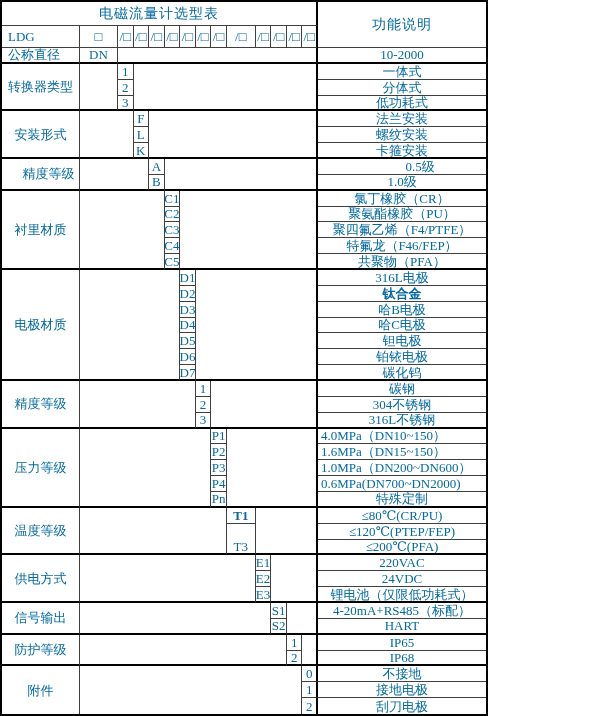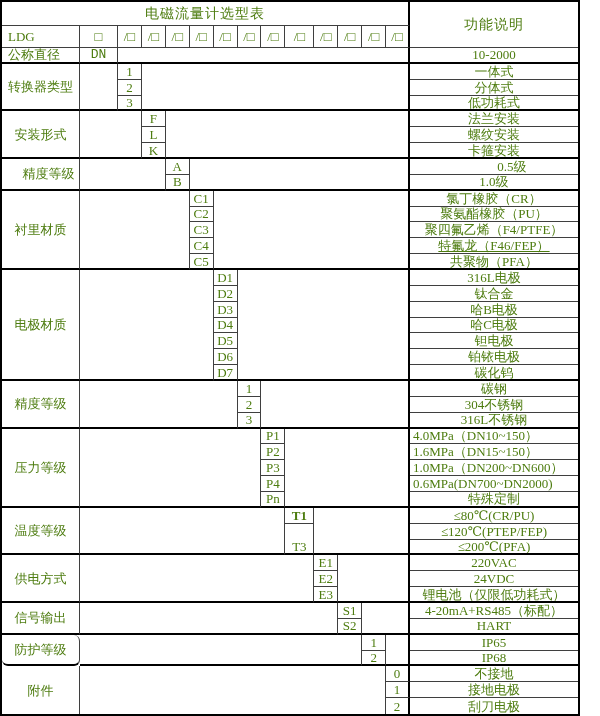--- a/index.html
+++ b/index.html
@@ -1,22 +1,22 @@
 <!DOCTYPE html>
 <html><head>
 <meta charset="utf-8">
 <style>
   html,body{margin:0;padding:0;background:#fff;}
   #table{
-    width:580px;height:716px;box-sizing:border-box;
+    width:488px;height:716px;box-sizing:border-box;
     display:grid;
     grid-template-columns:78px 38px repeat(12,1fr) 168px;
     grid-template-rows:24px 22px repeat(42,1fr);
     border:2px solid #000;
-    background:#fff;color:#4d7c0f;
+    background:#fff;color:#0369a1;
     font-family:"Liberation Serif","DejaVu Serif",serif;
   }
   .c{
     box-sizing:border-box;
     border-right:1px solid #3f3f3f;
     border-bottom:1px solid #3f3f3f;
     display:flex;align-items:center;justify-content:center;
     font-size:13px;line-height:1;white-space:nowrap;overflow:hidden;
   }
   .ge{border-bottom-width:2px;border-bottom-color:#000;}
@@ -42,21 +42,21 @@
     <div class="c" style="grid-area: 2 / 6 / 3 / 7;">/□</div>
     <div class="c" style="grid-area: 2 / 7 / 3 / 8;">/□</div>
     <div class="c" style="grid-area: 2 / 8 / 3 / 9;">/□</div>
     <div class="c" style="grid-area: 2 / 9 / 3 / 10;">/□</div>
     <div class="c" style="grid-area: 2 / 10 / 3 / 11;">/□</div>
     <div class="c" style="grid-area: 2 / 11 / 3 / 12;">/□</div>
     <div class="c" style="grid-area: 2 / 12 / 3 / 13;">/□</div>
     <div class="c" style="grid-area: 2 / 13 / 3 / 14;">/□</div>
     <div class="c re" style="grid-area: 2 / 14 / 3 / 15;">/□</div>
     <div class="c ge leftpad" style="grid-area: 3 / 1 / 4 / 2;">公称直径</div>
-    <div class="c ge " style="grid-area: 3 / 2 / 4 / 3; font-family: Liberation Mono, monospace;">DN</div>
+    <div class="c ge " style="grid-area: 3 / 2 / 4 / 3;">DN</div>
     <div class="c desc ge " style="grid-area: 3 / 15 / 4 / 16;">10-2000</div>
     <div class="c ge re" style="grid-area: 3 / 3 / 4 / 15;"></div>
     <div class="c ge" style="grid-area: 4 / 1 / 7 / 2;">转换器类型</div>
     <div class="c ge" style="grid-area: 4 / 2 / 7 / 3;"></div>
     <div class="c" style="grid-area: 4 / 3 / 5 / 4;">1</div>
     <div class="c desc " style="grid-area: 4 / 15 / 5 / 16;">一体式</div>
     <div class="c" style="grid-area: 5 / 3 / 6 / 4;">2</div>
     <div class="c desc " style="grid-area: 5 / 15 / 6 / 16; text-align: center;">分体式</div>
     <div class="c ge " style="grid-area: 6 / 3 / 7 / 4;">3</div>
     <div class="c desc ge " style="grid-area: 6 / 15 / 7 / 16;">低功耗式</div>
@@ -79,30 +79,30 @@
     <div class="c ge re" style="grid-area: 10 / 6 / 12 / 15;"></div>
     <div class="c ge" style="grid-area: 12 / 1 / 17 / 2;">衬里材质</div>
     <div class="c ge" style="grid-area: 12 / 2 / 17 / 6;"></div>
     <div class="c" style="grid-area: 12 / 6 / 13 / 7;">C1</div>
     <div class="c desc " style="grid-area: 12 / 15 / 13 / 16;">氯丁橡胶（CR）</div>
     <div class="c" style="grid-area: 13 / 6 / 14 / 7;">C2</div>
     <div class="c desc " style="grid-area: 13 / 15 / 14 / 16;">聚氨酯橡胶（PU）</div>
     <div class="c" style="grid-area: 14 / 6 / 15 / 7;">C3</div>
     <div class="c desc " style="grid-area: 14 / 15 / 15 / 16;">聚四氟乙烯（F4/PTFE）</div>
     <div class="c" style="grid-area: 15 / 6 / 16 / 7;">C4</div>
-    <div class="c desc " style="grid-area: 15 / 15 / 16 / 16; text-decoration: underline;">特氟龙（F46/FEP）</div>
+    <div class="c desc " style="grid-area: 15 / 15 / 16 / 16;">特氟龙（F46/FEP）</div>
     <div class="c ge " style="grid-area: 16 / 6 / 17 / 7;">C5</div>
     <div class="c desc ge " style="grid-area: 16 / 15 / 17 / 16;">共聚物（PFA）</div>
     <div class="c ge re" style="grid-area: 12 / 7 / 17 / 15;"></div>
     <div class="c ge" style="grid-area: 17 / 1 / 24 / 2;">电极材质</div>
     <div class="c ge" style="grid-area: 17 / 2 / 24 / 7;"></div>
     <div class="c" style="grid-area: 17 / 7 / 18 / 8;">D1</div>
     <div class="c desc " style="grid-area: 17 / 15 / 18 / 16;">316L电极</div>
     <div class="c" style="grid-area: 18 / 7 / 19 / 8;">D2</div>
-    <div class="c desc " style="grid-area: 18 / 15 / 19 / 16;">钛合金</div>
+    <div class="c desc " style="grid-area: 18 / 15 / 19 / 16; font-weight: bold;">钛合金</div>
     <div class="c" style="grid-area: 19 / 7 / 20 / 8;">D3</div>
     <div class="c desc " style="grid-area: 19 / 15 / 20 / 16;">哈B电极</div>
     <div class="c" style="grid-area: 20 / 7 / 21 / 8;">D4</div>
     <div class="c desc " style="grid-area: 20 / 15 / 21 / 16;">哈C电极</div>
     <div class="c" style="grid-area: 21 / 7 / 22 / 8;">D5</div>
     <div class="c desc " style="grid-area: 21 / 15 / 22 / 16;">钽电极</div>
     <div class="c" style="grid-area: 22 / 7 / 23 / 8;">D6</div>
     <div class="c desc " style="grid-area: 22 / 15 / 23 / 16;">铂铱电极</div>
     <div class="c ge " style="grid-area: 23 / 7 / 24 / 8;">D7</div>
     <div class="c desc ge " style="grid-area: 23 / 15 / 24 / 16;">碳化钨</div>
@@ -147,21 +147,21 @@
     <div class="c ge " style="grid-area: 37 / 11 / 38 / 12;">E3</div>
     <div class="c desc ge " style="grid-area: 37 / 15 / 38 / 16;">锂电池（仅限低功耗式）</div>
     <div class="c ge re" style="grid-area: 35 / 12 / 38 / 15;"></div>
     <div class="c ge" style="grid-area: 38 / 1 / 40 / 2;">信号输出</div>
     <div class="c ge" style="grid-area: 38 / 2 / 40 / 12;"></div>
     <div class="c" style="grid-area: 38 / 12 / 39 / 13;">S1</div>
     <div class="c desc " style="grid-area: 38 / 15 / 39 / 16;">4-20mA+RS485（标配）</div>
     <div class="c ge " style="grid-area: 39 / 12 / 40 / 13;">S2</div>
     <div class="c desc ge " style="grid-area: 39 / 15 / 40 / 16;">HART</div>
     <div class="c ge re" style="grid-area: 38 / 13 / 40 / 15;"></div>
-    <div class="c ge" style="grid-area: 40 / 1 / 42 / 2; border-radius: 6px;">防护等级</div>
+    <div class="c ge" style="grid-area: 40 / 1 / 42 / 2;">防护等级</div>
     <div class="c ge" style="grid-area: 40 / 2 / 42 / 13;"></div>
     <div class="c" style="grid-area: 40 / 13 / 41 / 14;">1</div>
     <div class="c desc " style="grid-area: 40 / 15 / 41 / 16;">IP65</div>
     <div class="c ge " style="grid-area: 41 / 13 / 42 / 14;">2</div>
     <div class="c desc ge " style="grid-area: 41 / 15 / 42 / 16;">IP68</div>
     <div class="c ge re" style="grid-area: 40 / 14 / 42 / 15;"></div>
     <div class="c ge be" style="grid-area: 42 / 1 / 45 / 2;">附件</div>
     <div class="c ge be" style="grid-area: 42 / 2 / 45 / 14;"></div>
     <div class="c re " style="grid-area: 42 / 14 / 43 / 15;">0</div>
     <div class="c desc " style="grid-area: 42 / 15 / 43 / 16;">不接地</div>

